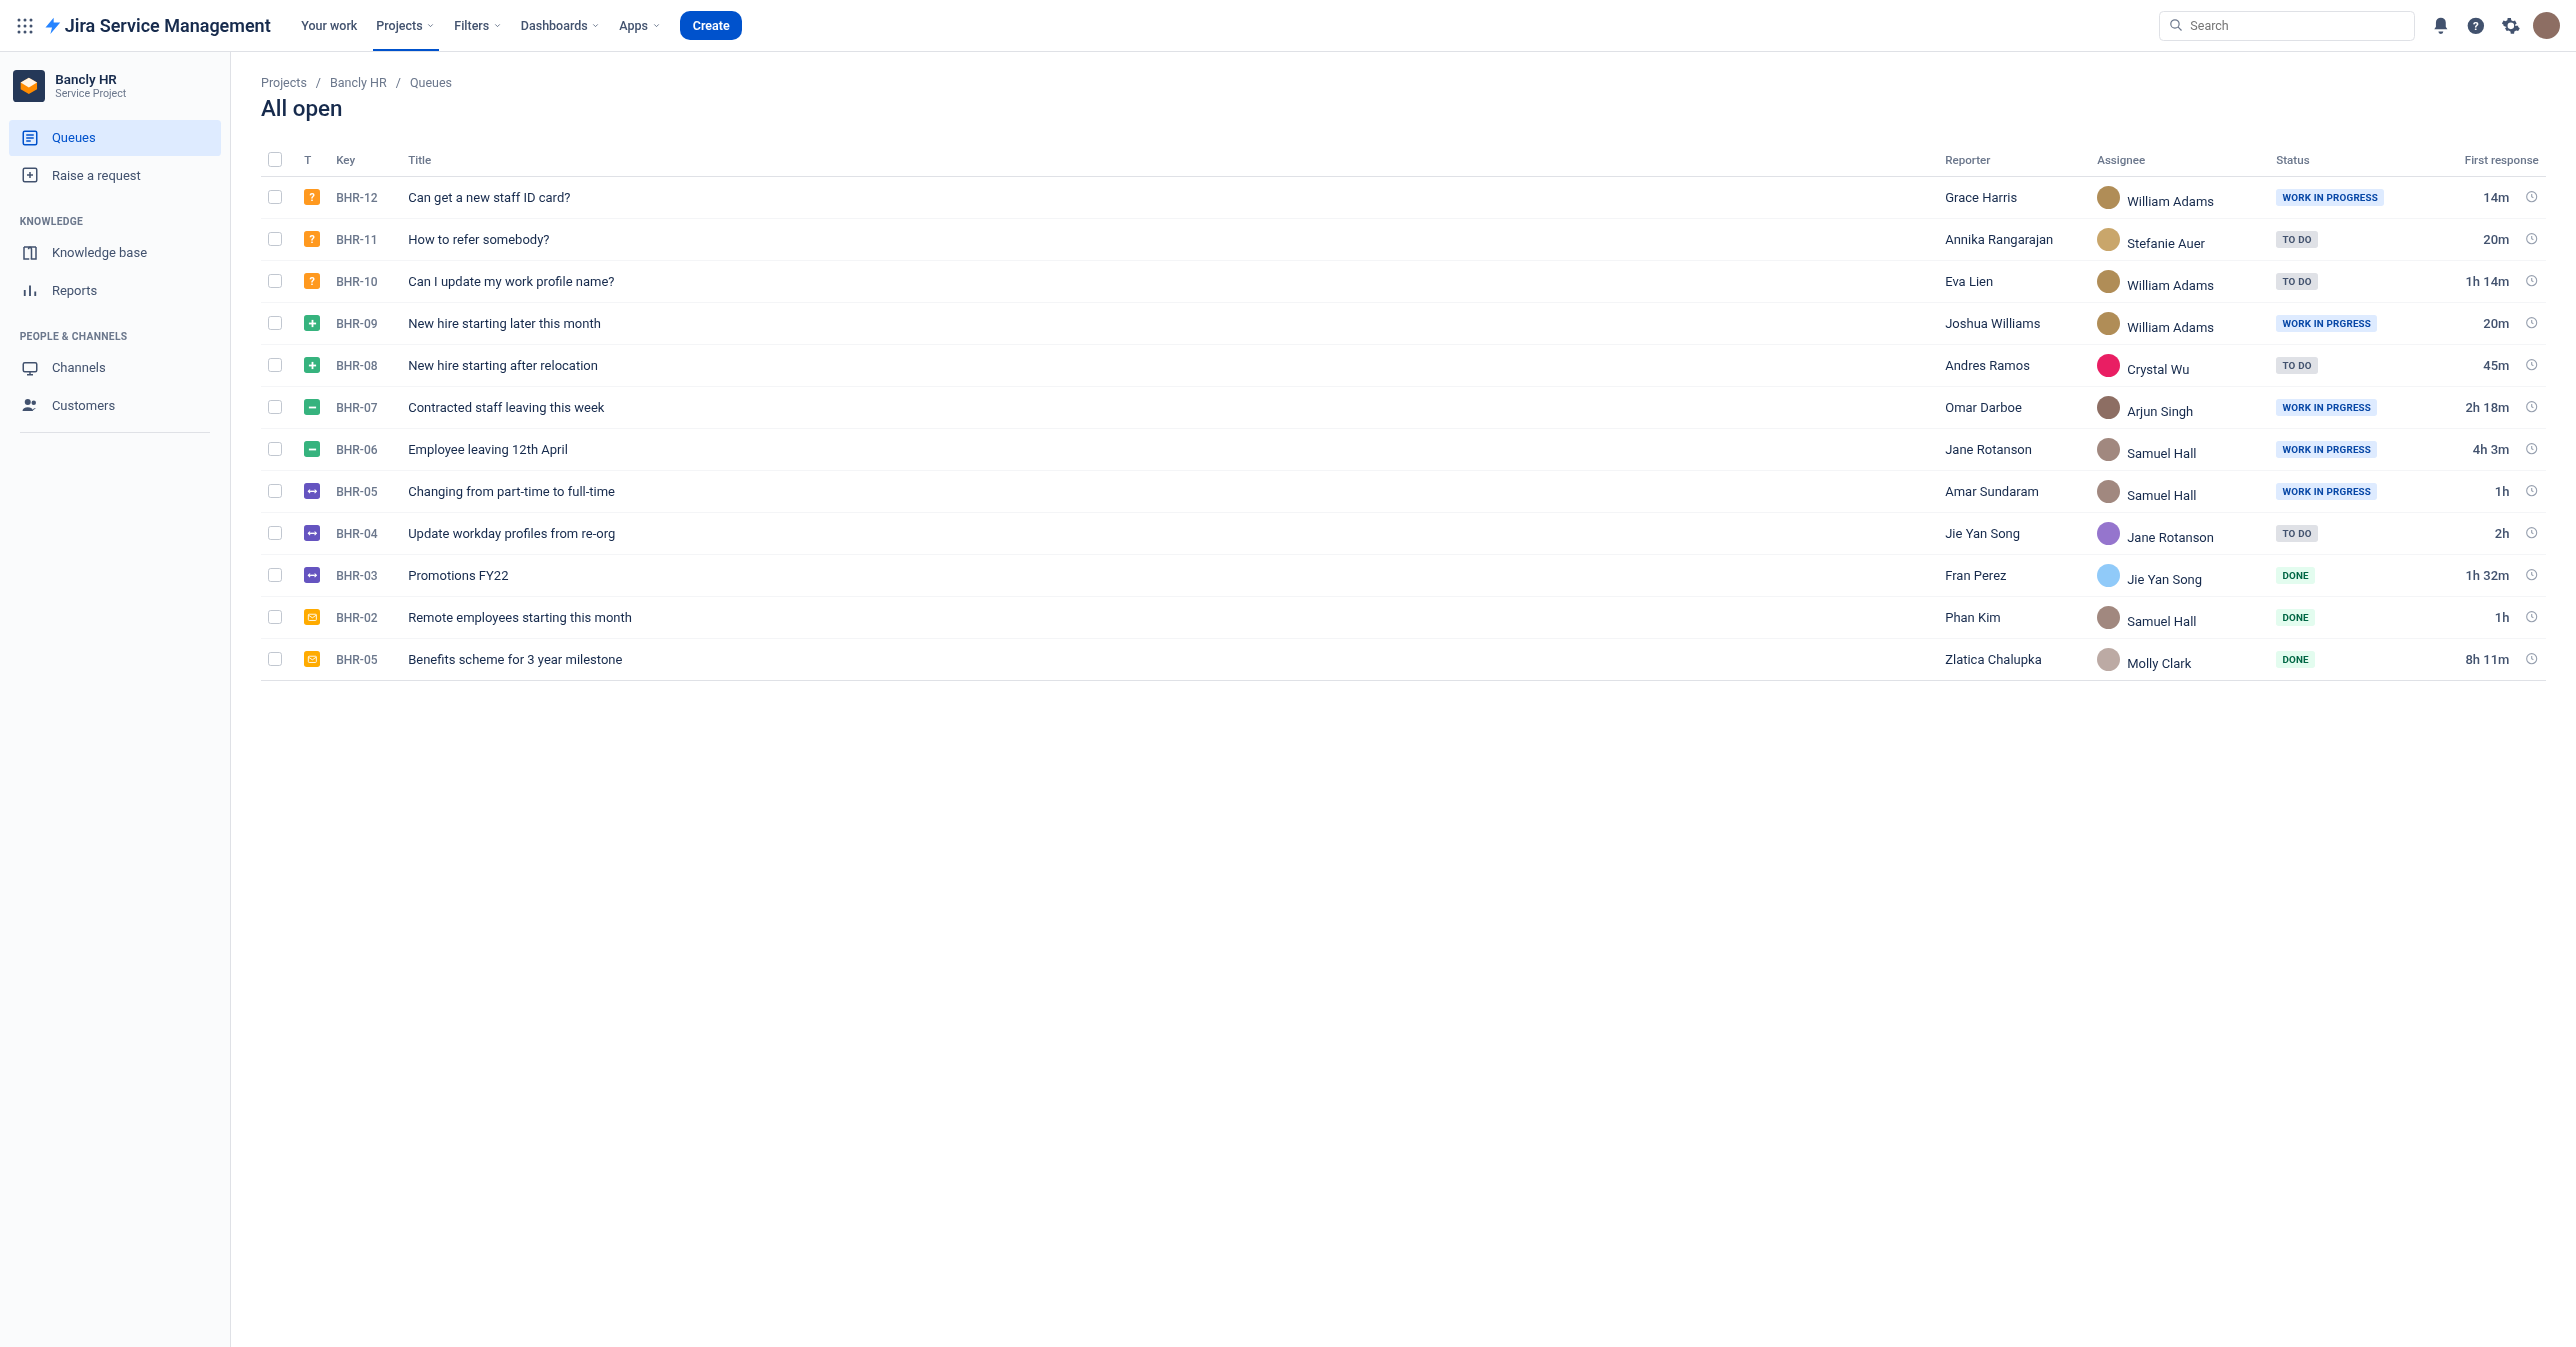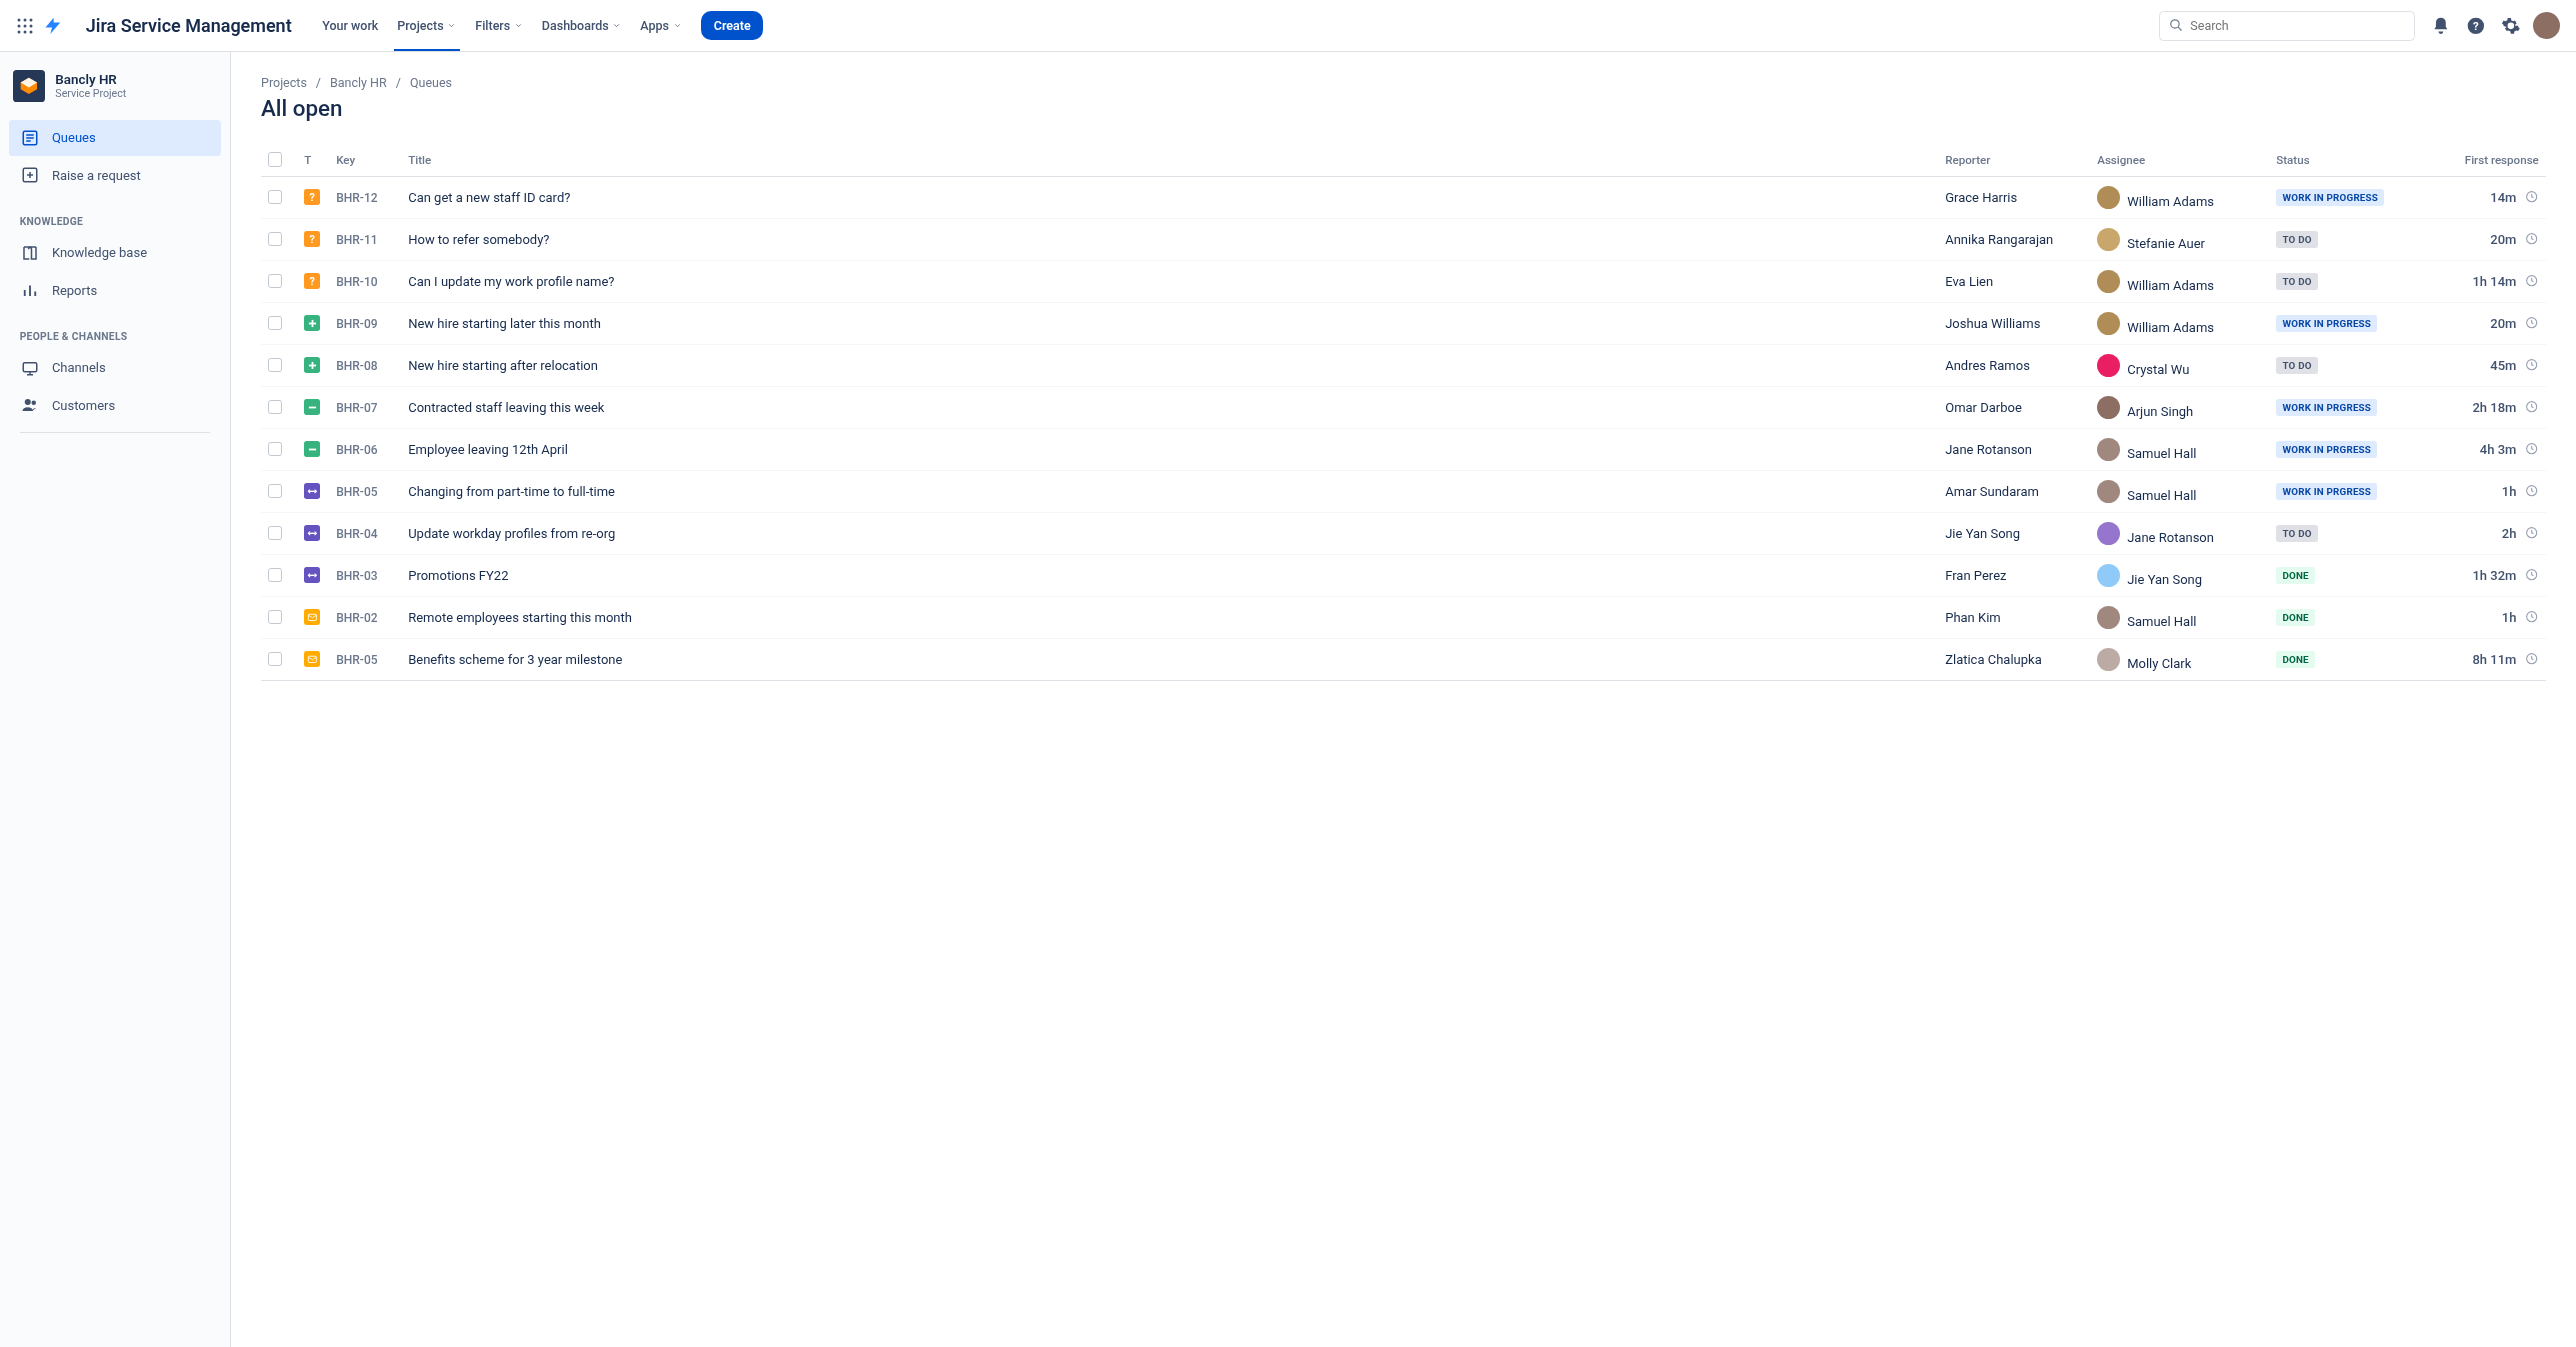--- a/index.html
+++ b/index.html
@@ -24,21 +24,21 @@
     --yellow: #FFAB00;
   }
   * { box-sizing: border-box; margin: 0; padding: 0; font-family: -apple-system, BlinkMacSystemFont, "Segoe UI", Roboto, sans-serif; }
   body { color: var(--text); font-size: 12.5px; background: var(--bg); }
   
   .topnav {
     display: flex; align-items: center; height: 52px; padding: 0 14.3px;
     border-bottom: 0.9px solid var(--border);
   }
   .app-switcher { width:21.5px; height:21.5px; margin-right:7.2px; display:flex; align-items:center; justify-content:center; cursor:pointer; }
-  .logo { display:flex; align-items:center; gap:23px; margin-right:21.5px; font-weight:600; font-size:18px; color:var(--text); }
+  .logo { display:flex; align-items:center; gap:2px; margin-right:21.5px; font-weight:600; font-size:18px; color:var(--text); }
   .logo svg { flex-shrink:0; }
   .primary-nav { display:flex; align-items:center; gap:1px; }
   .nav-item {
     padding: 5.4px 9px; border-radius:2.7px; color:#42526E; font-weight:500; cursor:pointer;
     display:flex; align-items:center; gap:3.6px; position:relative; height:50px; line-height:39px;
   }
   .nav-item.active::after {
     content:""; position:absolute; bottom:-0.9px; left:5.4px; right:5.4px; height:2.7px; background:var(--blue);
   }
   .nav-item .chev { width:9px; height:9px; }
@@ -99,21 +99,21 @@
   .key { color:var(--text-subtle); font-size:12px; font-weight:500; white-space:nowrap; }
   .assignee-cell { display:flex; align-items:flex-end; gap:7px; }
   .avatar-sm { width:23px; height:23px; border-radius:50%; flex-shrink:0; }
   .status-chip {
     display:inline-block; padding:2.7px 6.3px; border-radius:2.7px; font-size:9.8px; font-weight:700;
     letter-spacing:0.2px; text-transform:uppercase;
   }
   .status-wip { background:var(--status-inprogress-bg); color:var(--status-inprogress-text); }
   .status-todo { background:var(--status-todo-bg); color:var(--status-todo-text); }
   .status-done { background:var(--status-done-bg); color:var(--status-done-text); }
-  .first-resp { display:flex; align-items:center; justify-content:flex-end; gap:9px; font-weight:500; color:#42526E; }
+  .first-resp { display:flex; align-items:center; justify-content:flex-end; gap:16px; font-weight:500; color:#42526E; }
   .clock-ic { width:13.4px; height:13.4px; color:#97A0AF; }
   td.title-cell { cursor:pointer; }
   .col-chk{width:36px;} .col-type{width:32px;} .col-key{width:72px;} .col-title{} .col-reporter{width:152px;} .col-assignee{width:179px;} .col-status{width:161px;} .col-resp{width:116px; text-align:right;}
 </style>
 </head>
 <body>
 
 <div class="topnav">
   <div class="app-switcher">
     <svg width="18" height="18" viewBox="0 0 24 24" fill="#42526E">

